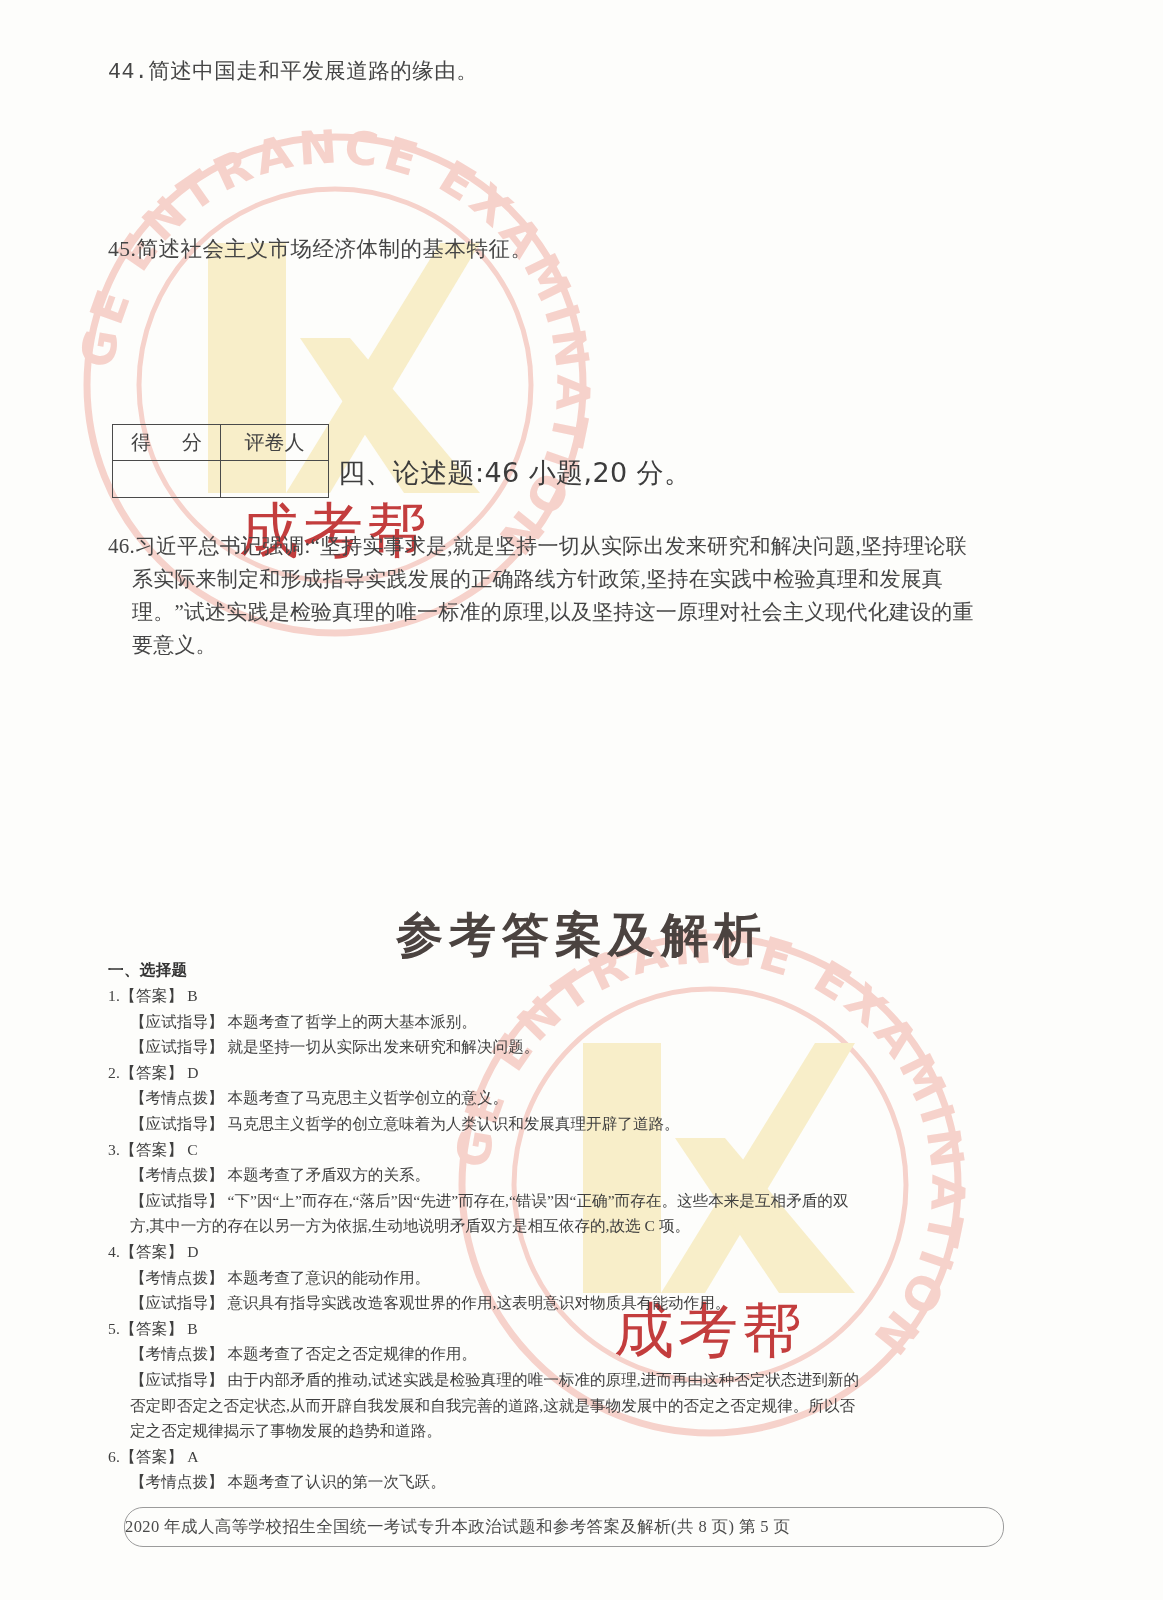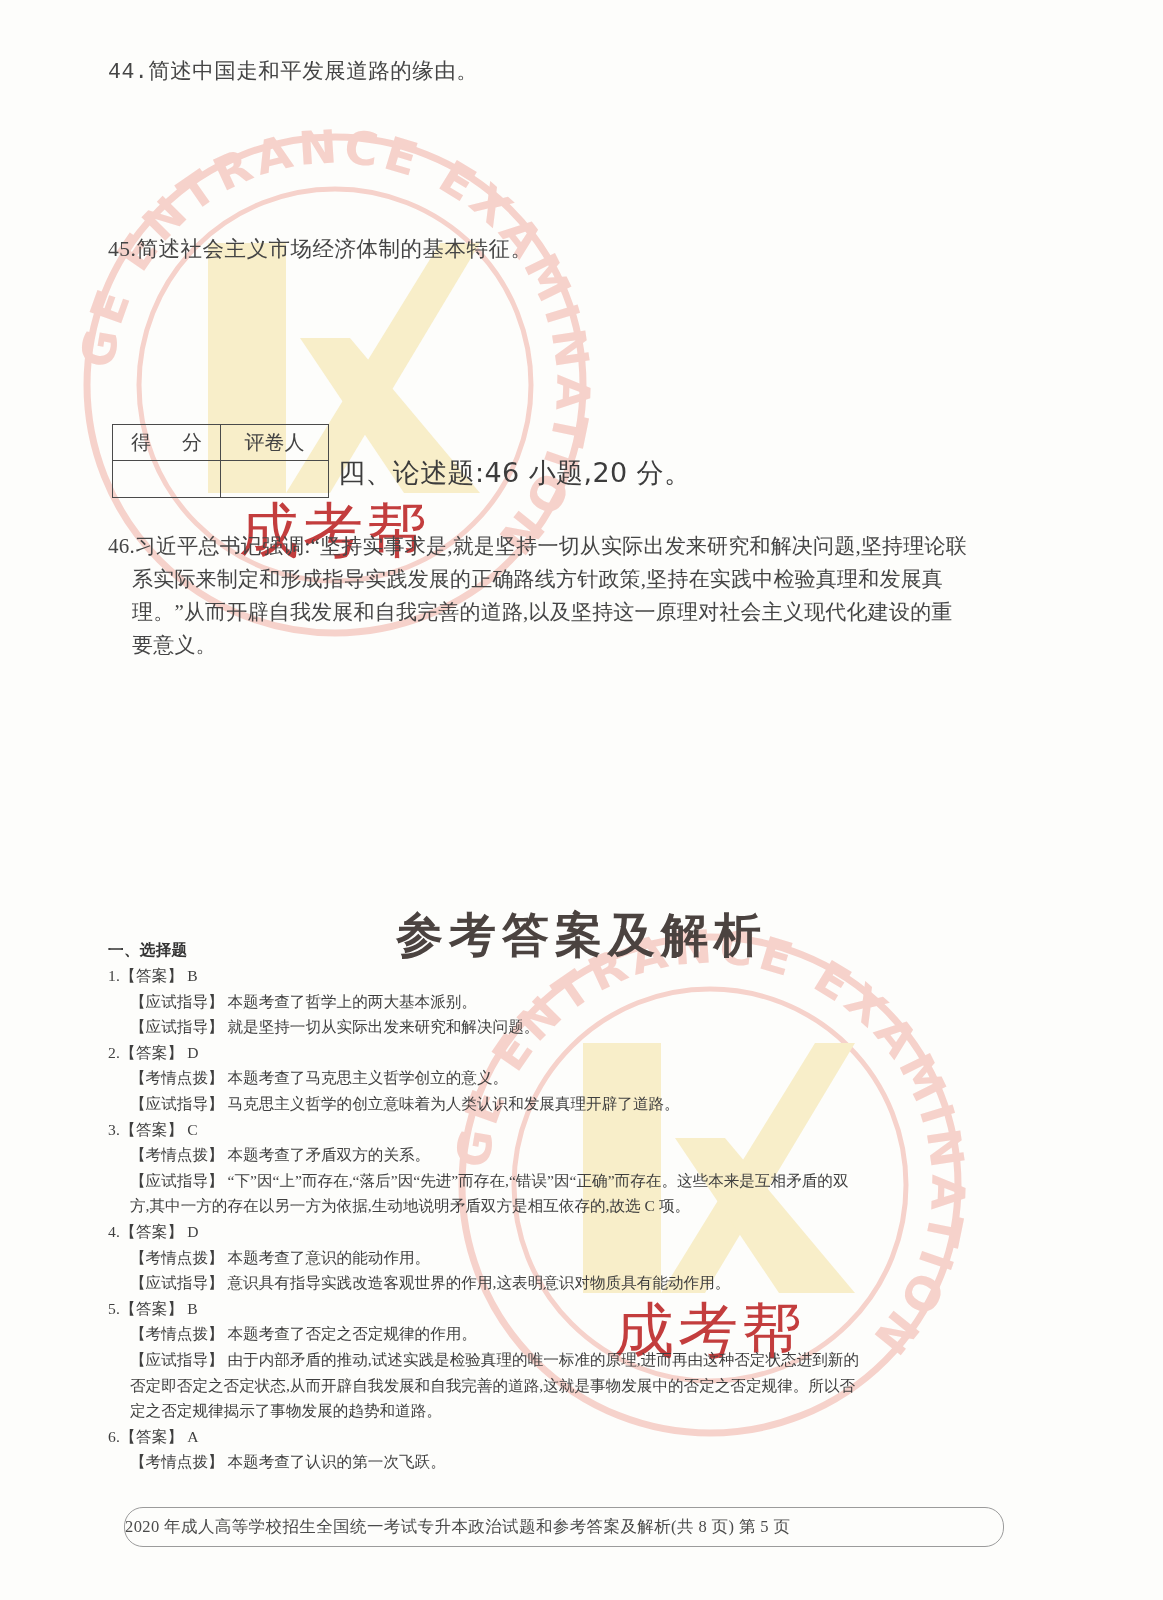--- a/index.html
+++ b/index.html
@@ -131,21 +131,21 @@
     font-size: 47px;
     letter-spacing: 6px;
     color: #4b4340;
     margin-top: 44px;
   }
 
   
   .answers {
     position: absolute;
     left: 108px;
-    top: 938px;
+    top: 958px;
     width: 948px;
     font-size: 15.6px;
     line-height: 25.6px;
     color: #3f3f3f;
   }
   .ans-section-title {
     font-family: "DejaVu Sans", "Liberation Sans", sans-serif;
     font-weight: bold;
     font-size: 15.6px;
     letter-spacing: .3px;
@@ -241,21 +241,21 @@
         <td class="blank"></td>
       </tr>
     </tbody>
       </table>
 
     <div class="section-head">四、论述题:46 小题,20 分。</div>
 
     <div class="q46">
       <span class="ln">46.习近平总书记强调:“坚持实事求是,就是坚持一切从实际出发来研究和解决问题,坚持理论联</span>
       <span class="ln ind">系实际来制定和形成指导实践发展的正确路线方针政策,坚持在实践中检验真理和发展真</span>
-      <span class="ln ind">理。”从而开辟自我发展和自我完善的道路,以及坚持这一原理对社会主义现代化建设的重</span>
+      <span class="ln ind">理。”试述实践是检验真理的唯一标准的原理,以及坚持这一原理对社会主义现代化建设的重</span>
       <span class="ln ind">要意义。</span>
     </div>
 
     <div class="answers-title">参考答案及解析</div>
 
     <div class="answers">
       <div class="ans-section-title">一、选择题</div>
       <div id="answer-list">
           <div class="ans-item">
             <div class="ans-head">1.【答案】 B</div>

